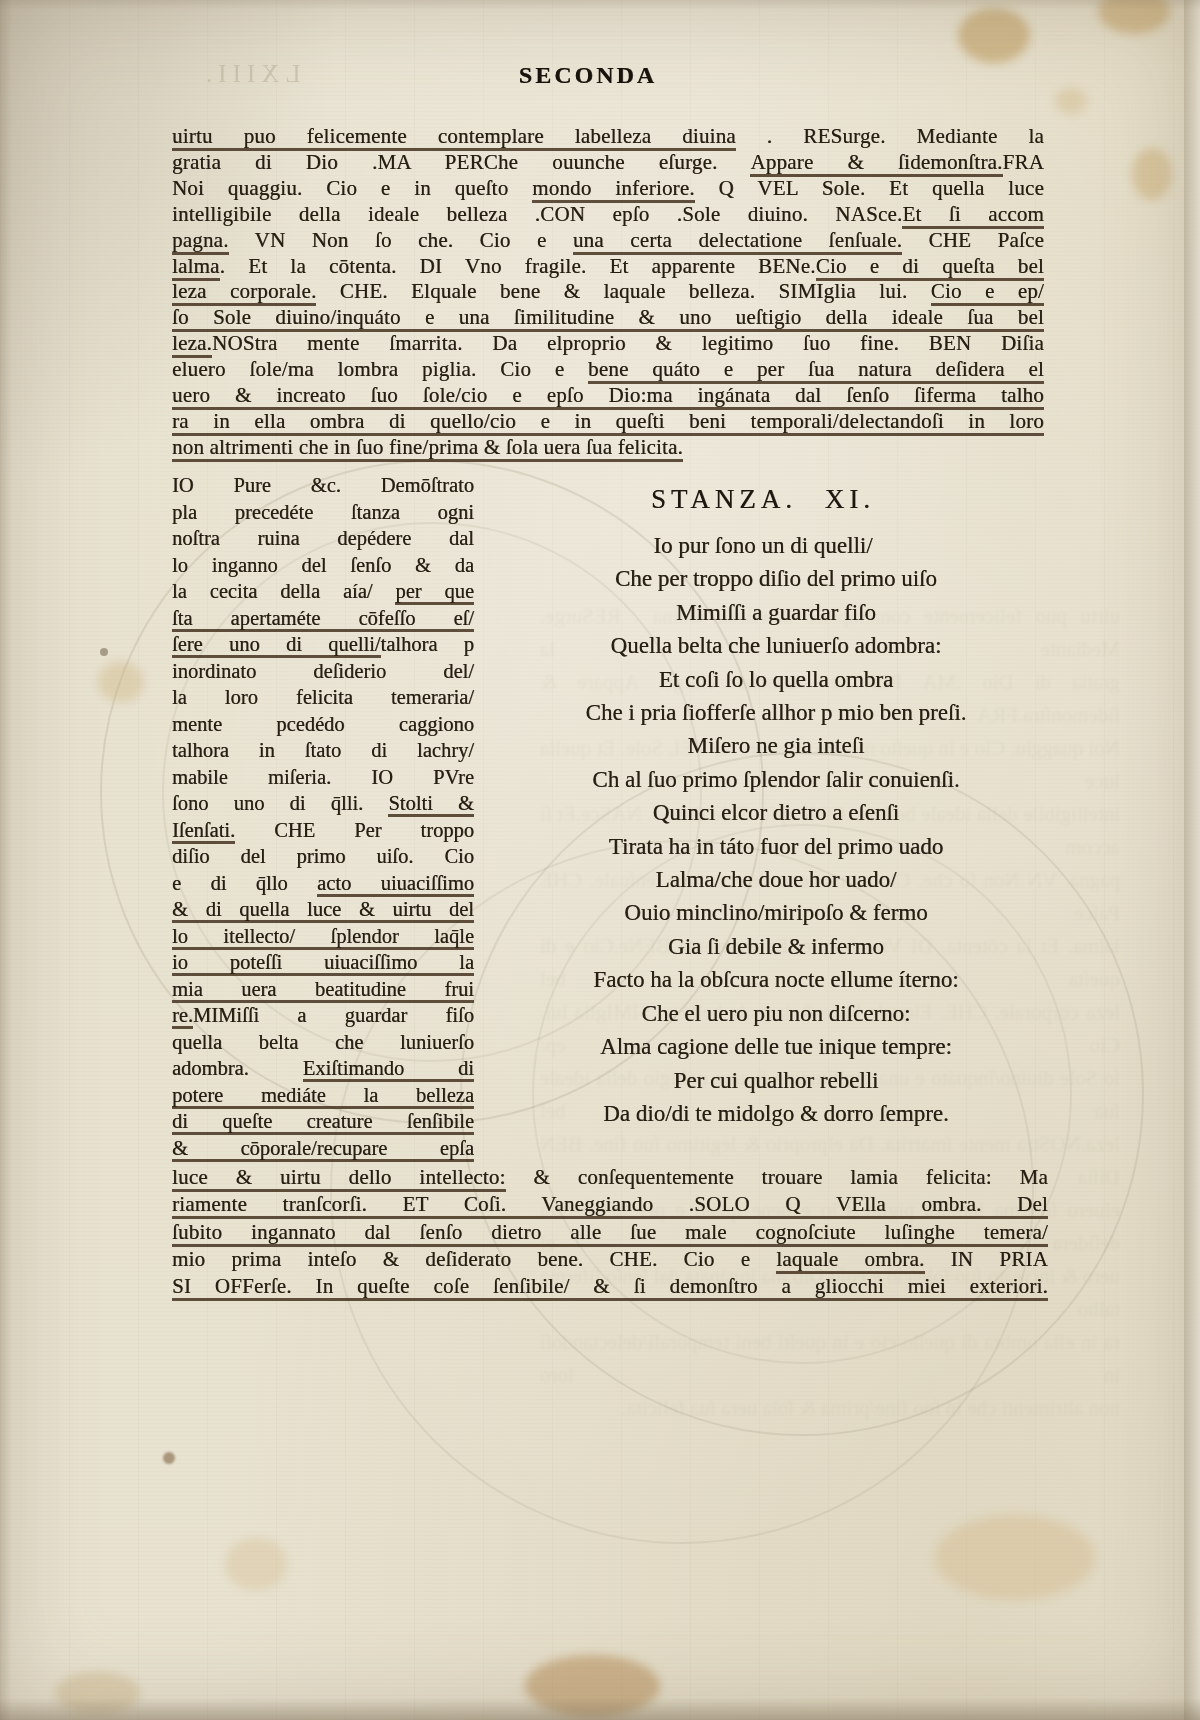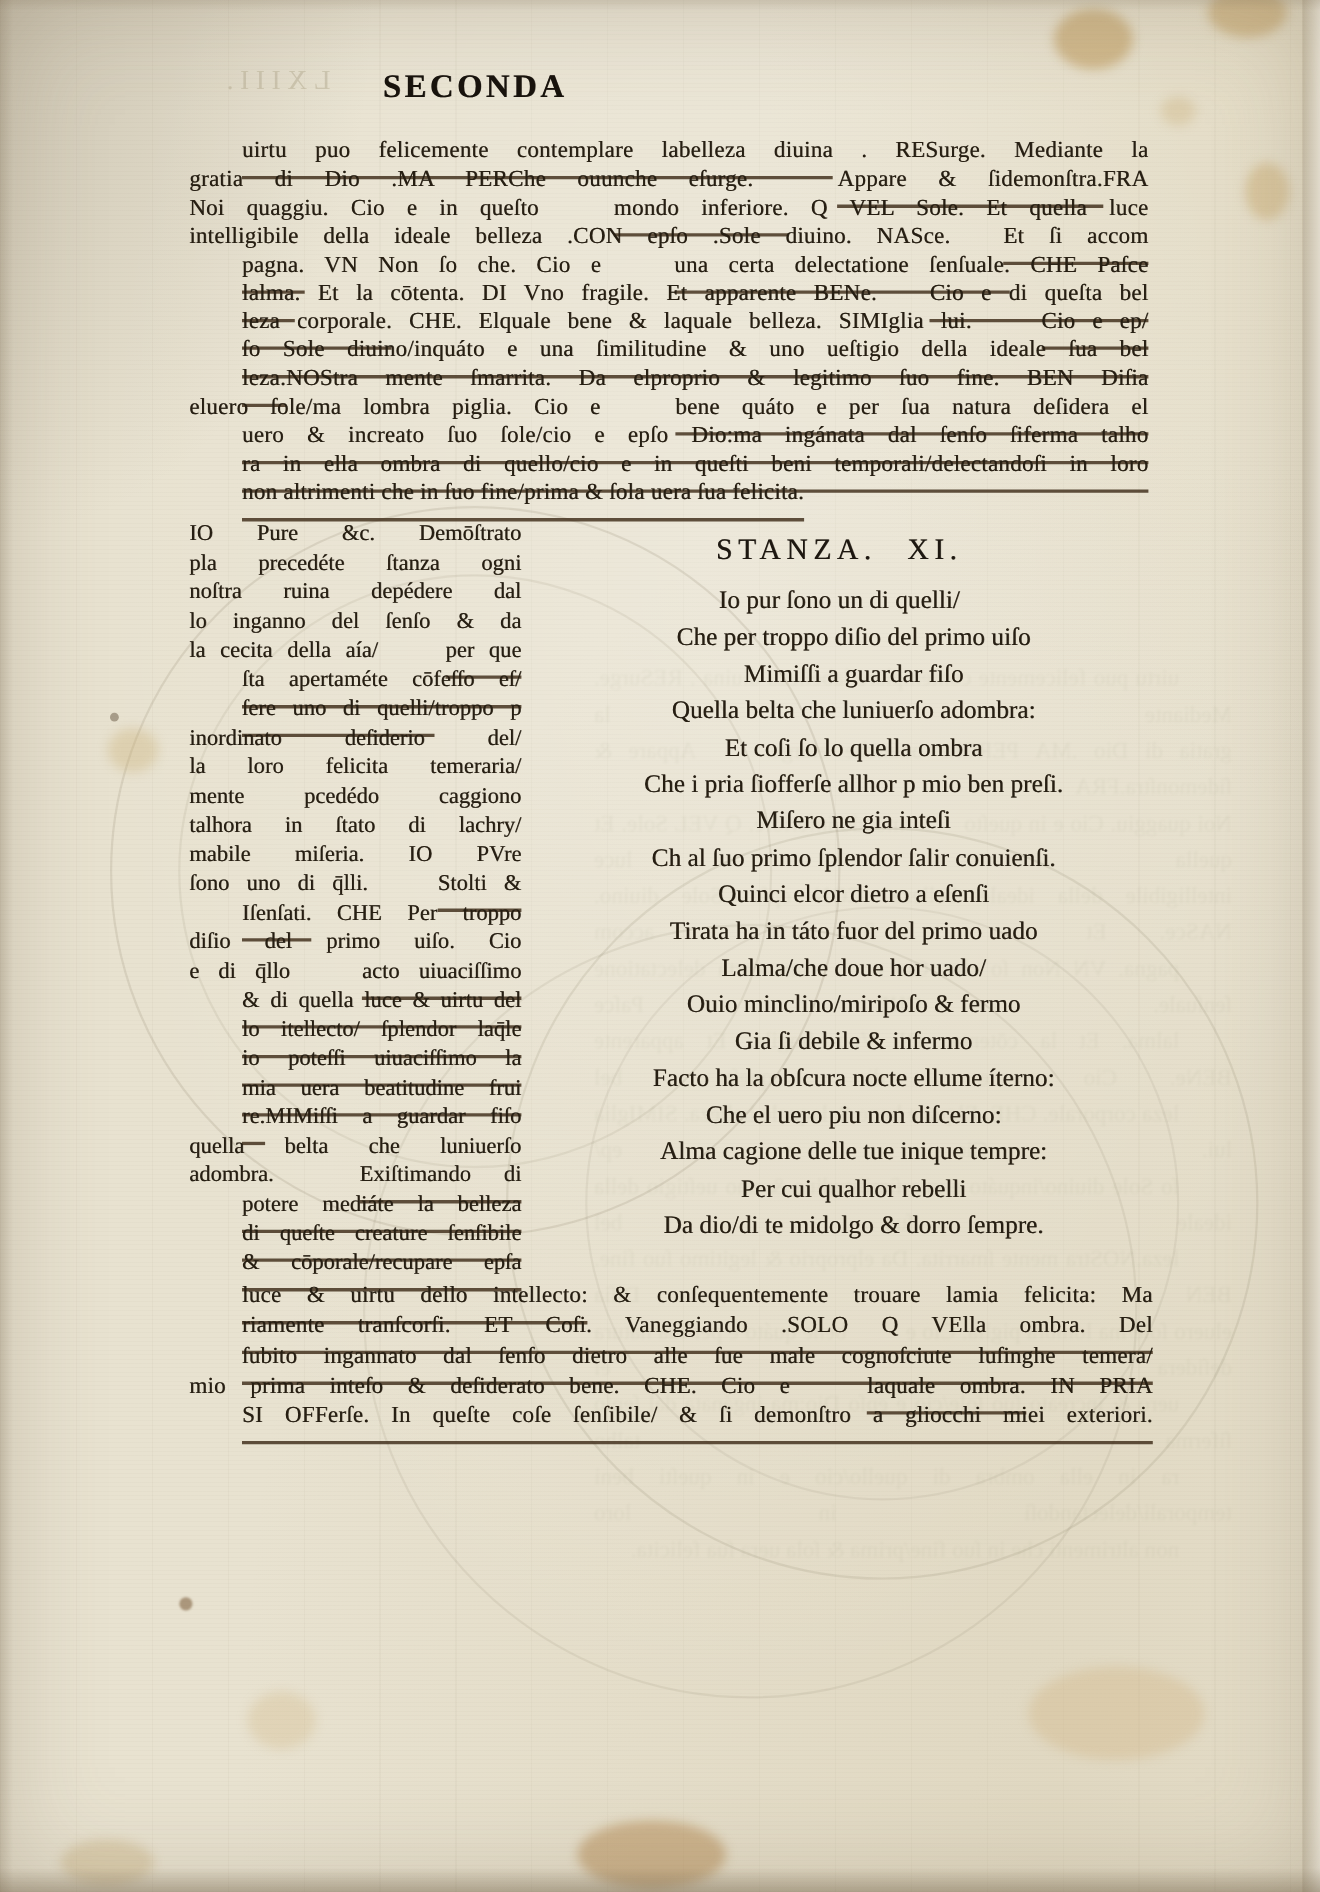--- a/index.html
+++ b/index.html
@@ -23,31 +23,31 @@
   .edge-left{top:0;left:0;bottom:0;width:12px;background:linear-gradient(90deg, rgba(120,105,80,.22), transparent);}
   .edge-top{top:0;left:0;right:0;height:10px;background:linear-gradient(180deg, rgba(130,115,90,.18), transparent);}
 
   .ghost-folio{
     position:absolute;left:200px;top:60px;
     font-size:25px;letter-spacing:6px;color:#a79d80;opacity:.38;
     transform:scaleX(-1);filter:blur(.6px);
   }
 
   .header{
-    position:absolute;top:62px;left:348px;width:480px;text-align:left;
-    font-size:30px;font-weight:700;letter-spacing:3px;color:#18130d;
+    position:absolute;top:62px;left:348px;width:480px;text-align:center;
+    font-size:24px;font-weight:700;letter-spacing:3px;color:#18130d;
     text-shadow:.4px 0 0 rgba(24,19,13,.65);
   }
 
   .textblock{position:absolute;}
   .tline{white-space:nowrap;}
   .just .tline{white-space:normal;text-align:justify;text-align-last:justify;}
   .just .tline.short{text-align-last:left;}
   .tline span{text-shadow:.4px 0 0 rgba(38,30,18,.7);}
-  .u{border-bottom:3px solid rgba(62,44,24,.82);padding-bottom:12px;margin-left:48px;}
+  .u{border-bottom:3px solid rgba(62,44,24,.82);padding-bottom:0px;}
 
   .gloss-top{left:172px;top:124px;width:872px;font-size:21px;line-height:25.9px;letter-spacing:.2px;}
   .commentary{left:172px;top:472px;width:302px;font-size:20.5px;line-height:26.5px;}
   .stanza-col{left:482px;top:484px;width:562px;}
   .stanza-title{
     text-align:center;font-size:27px;letter-spacing:5px;word-spacing:16px;
     color:#1d1710;text-shadow:.4px 0 0 rgba(29,23,16,.65);
   }
   .stanza-lines{margin-top:14px;font-size:23px;line-height:33.4px;}
   .stanza-lines .tline{text-align:center;}
@@ -129,21 +129,21 @@
       <div class="tline short"><span class="u">non altrimenti che in ſuo fine/prima &amp; ſola uera ſua felicita.</span></div>
     </div>
 
   <div class="textblock commentary just">
       <div class="tline"><span>IO Pure &amp;c. Demōſtrato</span></div>
       <div class="tline"><span>pla precedéte ſtanza ogni</span></div>
       <div class="tline"><span>noſtra ruina depédere dal</span></div>
       <div class="tline"><span>lo inganno del ſenſo &amp; da</span></div>
       <div class="tline"><span>la cecita della aía/ </span><span class="u">per que</span></div>
       <div class="tline"><span class="u">ſta apertaméte cōfeſſo eſ/</span></div>
-      <div class="tline"><span class="u">ſere uno di quelli/</span><span>troppo p</span></div>
+      <div class="tline"><span class="u">ſere uno di quelli/</span><span>talhora p</span></div>
       <div class="tline"><span>inordinato deſiderio del/</span></div>
       <div class="tline"><span>la loro felicita temeraria/</span></div>
       <div class="tline"><span>mente pcedédo caggiono</span></div>
       <div class="tline"><span>talhora in ſtato di lachry/</span></div>
       <div class="tline"><span>mabile miſeria. IO PVre</span></div>
       <div class="tline"><span>ſono uno di q̄lli. </span><span class="u">Stolti &amp;</span></div>
       <div class="tline"><span class="u">Iſenſati.</span><span> CHE Per troppo</span></div>
       <div class="tline"><span>diſio del primo uiſo. Cio</span></div>
       <div class="tline"><span>e di q̄llo </span><span class="u">acto uiuaciſſimo</span></div>
       <div class="tline"><span class="u">&amp; di quella luce &amp; uirtu del</span></div>

